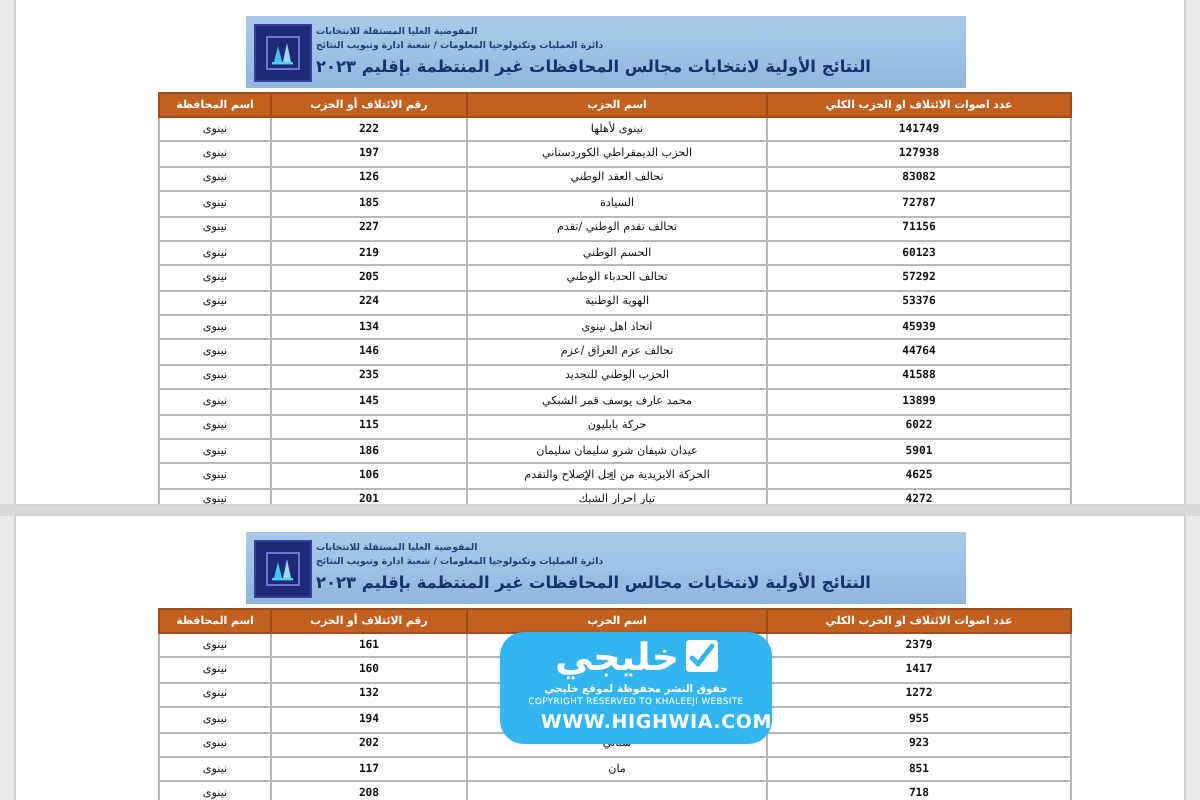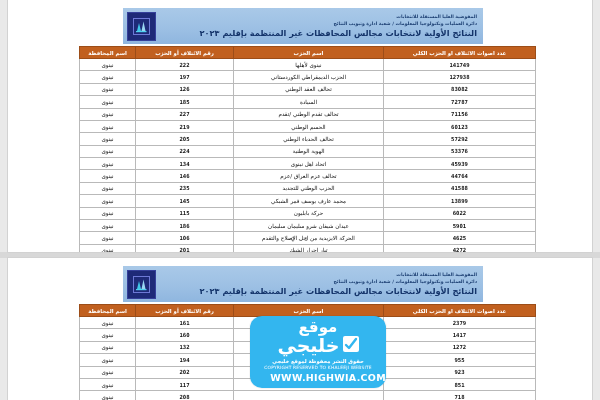--- a/index.html
+++ b/index.html
@@ -23,21 +23,21 @@
   .banner{
     position:absolute;
     left:115px;width:360px;
     height:36px;
     background:linear-gradient(180deg,#a9c9e8 0%,#9dc0e4 55%,#8fb6df 100%);
     display:flex;align-items:center;justify-content:center;
   }
   #page-1 .banner{top:8px;}
   #page-2 .banner{top:8px;}
   .banner-text{
-    flex:1;text-align:right;padding-right:6px;
+    flex:1;text-align:left;padding-right:6px;
     color:#173a6e;line-height:1.22;
   }
   .bt-l1{font-size:4.6px;letter-spacing:.1px;font-weight:bold;opacity:.95;}
   .bt-l2{font-size:4.6px;letter-spacing:.1px;font-weight:bold;opacity:.95;margin-top:1px;}
   .bt-l3{font-size:8.2px;font-weight:bold;margin-top:2px;color:#14346a;}
   .emblem{
     width:27px;height:27px;margin-left:4px;margin-right:2px;
     background:#1e2a78;border:1px solid #35409a;
     display:flex;align-items:center;justify-content:center;flex:0 0 auto;
   }
@@ -340,21 +340,20 @@
               <td class="c-votes">718</td>
               <td class="c-party"></td>
               <td class="c-num">208</td>
               <td class="c-gov">نينوى</td>
             </tr>
           </tbody>
       </table>
     </div>
 
     <div class="watermark">
-      <div class="wm-l1">موقع</div>
       <div class="wm-row">
         <div class="wm-badge">
           <svg width="14" height="14" viewBox="0 0 14 14" aria-hidden="true">
             <path d="M2 8 L5 11 L12 2" fill="none" stroke="#33b6ef" stroke-width="2.4" stroke-linecap="round" stroke-linejoin="round"></path>
           </svg>
         </div>
         <div class="wm-l2">خليجي</div>
       </div>
       <div class="wm-l3">حقوق النشر محفوظة لموقع خليجي</div>
       <div class="wm-l4">COPYRIGHT RESERVED TO KHALEEJI WEBSITE</div>

